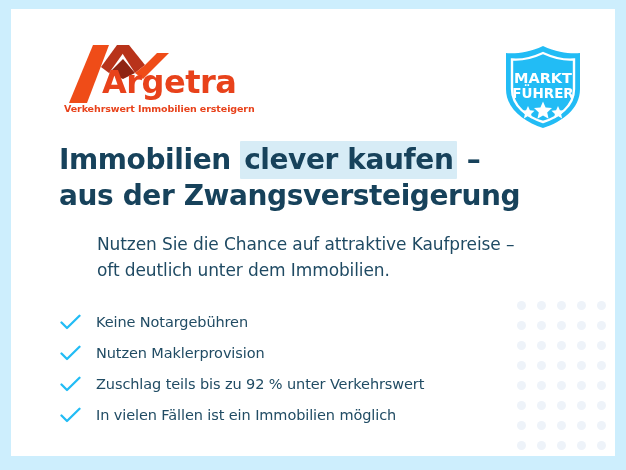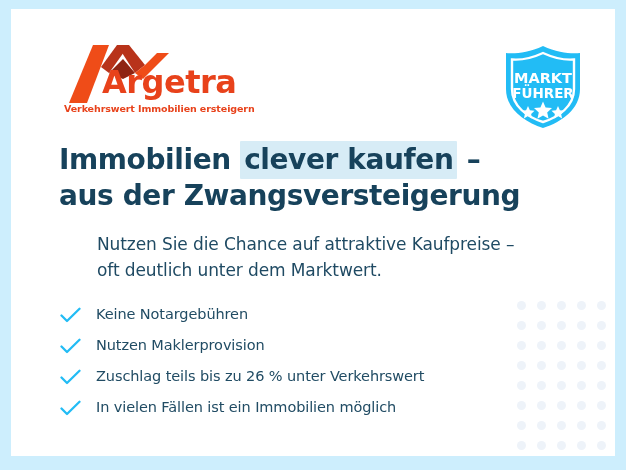--- a/index.html
+++ b/index.html
@@ -134,20 +134,21 @@
 
   
   .bullets {
     position: absolute;
     left: 49px;
     top: 297px;
     width: 470px;
   }
   .bullet {
     display: flex;
+    align-items: center;
     height: 31px;
   }
   .bullet .check {
     width: 24px;
     min-width: 24px;
     height: 18px;
     margin-right: 12px;
     display: flex;
     align-items: center;
     justify-content: flex-start;
@@ -240,21 +241,21 @@
 
     <div class="headline">
       <div class="headline-line">
         <span>Immobilien </span><span class="hl">clever kaufen</span><span> –</span>
       </div>
       <div class="headline-line">aus der Zwangsversteigerung</div>
     </div>
 
     <div class="subhead">
       <div class="subhead-line">Nutzen Sie die Chance auf attraktive Kaufpreise –</div>
-      <div class="subhead-line">oft deutlich unter dem Marktwert.</div>
+      <div class="subhead-line">oft deutlich unter dem Immobilien.</div>
     </div>
 
     <div class="bullets">
       <div class="bullet">
         <span class="check">
           <svg width="21" height="16" viewBox="0 0 21 16">
               <polyline points="1.5,8.5 7,14 19.5,1.8" fill="none" stroke="#22bcf5" stroke-width="2.3" stroke-linecap="round" stroke-linejoin="round"></polyline>
             </svg>
         </span>
         <span class="txt">Keine Notargebühren</span>
@@ -266,21 +267,21 @@
             </svg>
         </span>
         <span class="txt">Nutzen Maklerprovision</span>
       </div>
       <div class="bullet">
         <span class="check">
           <svg width="21" height="16" viewBox="0 0 21 16">
               <polyline points="1.5,8.5 7,14 19.5,1.8" fill="none" stroke="#22bcf5" stroke-width="2.3" stroke-linecap="round" stroke-linejoin="round"></polyline>
             </svg>
         </span>
-        <span class="txt">Zuschlag teils bis zu 26 % unter Verkehrswert</span>
+        <span class="txt">Zuschlag teils bis zu 92 % unter Verkehrswert</span>
       </div>
       <div class="bullet">
         <span class="check">
           <svg width="21" height="16" viewBox="0 0 21 16">
               <polyline points="1.5,8.5 7,14 19.5,1.8" fill="none" stroke="#22bcf5" stroke-width="2.3" stroke-linecap="round" stroke-linejoin="round"></polyline>
             </svg>
         </span>
         <span class="txt">In vielen Fällen ist ein Immobilien möglich</span>
       </div>
     </div>

